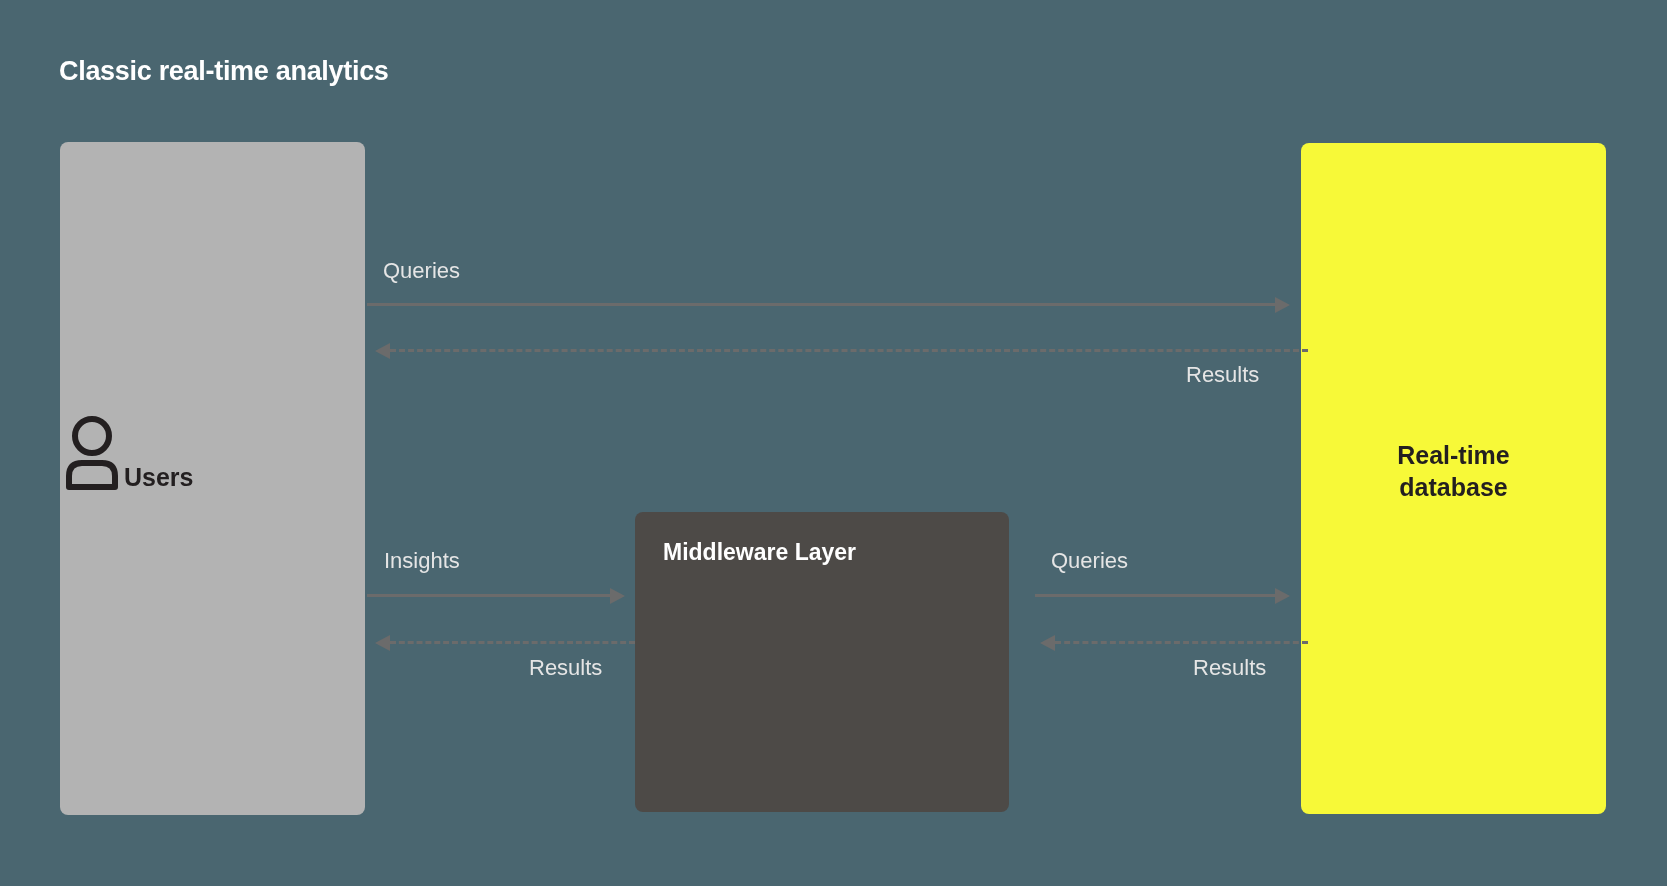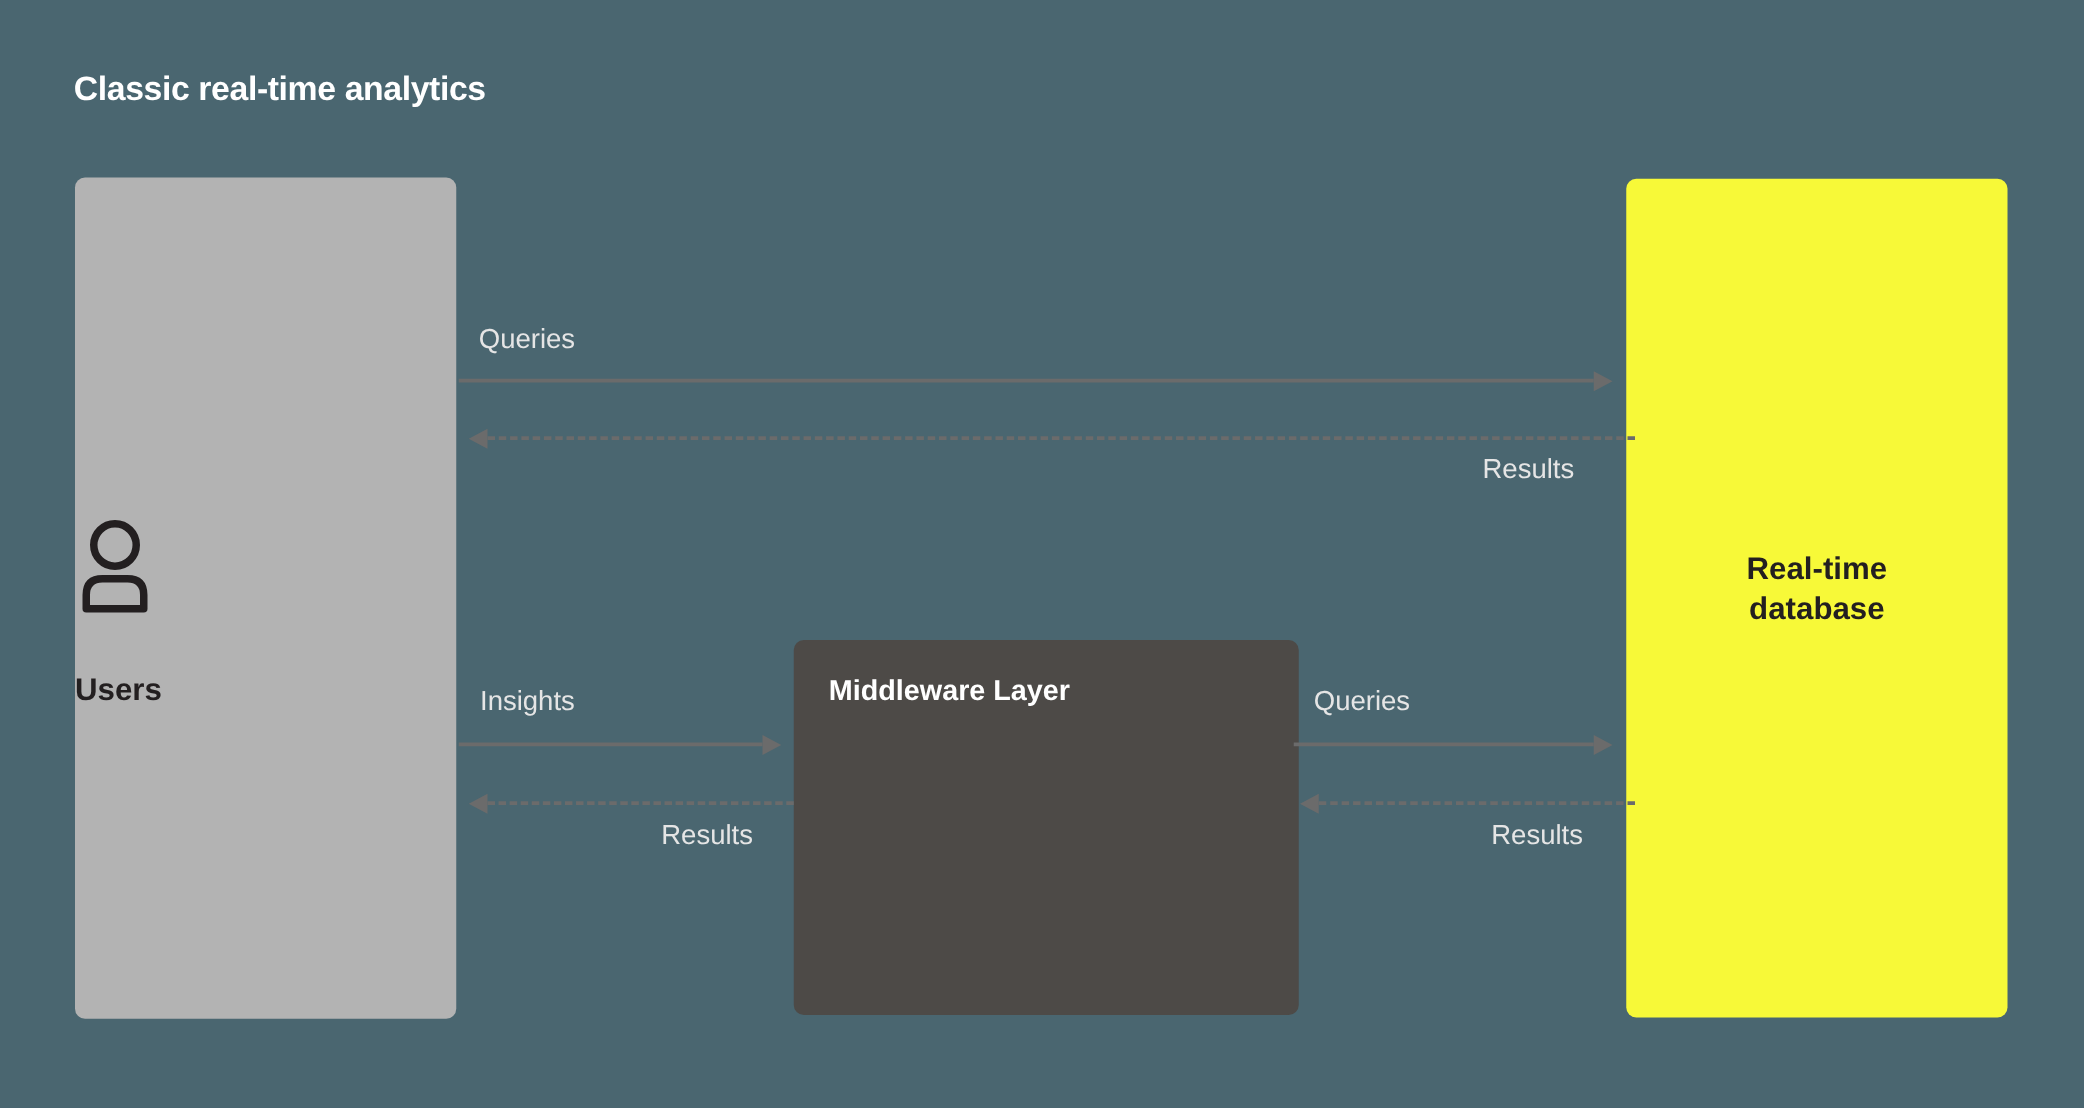--- a/index.html
+++ b/index.html
@@ -19,30 +19,30 @@
 
   
   .node { position: absolute; border-radius: 8px; }
 
   .users-box {
     left: 60px; top: 142px; width: 305px; height: 673px;
     background: #b3b3b3;
   }
   .users-inner {
     position: absolute; left: 0; right: 0; top: 272px;
-    display: flex; flex-direction: column; align-items: flex-start; gap: 36px;
+    display: flex; align-items: flex-end;
   }
   .user-icon { width: 64px; height: 78px; display: block; }
   .users-label {
     margin-top: 10px;
     font-size: 25px; font-weight: bold; color: #231f20;
   }
 
   .middleware-box {
-    left: 635px; top: 512px; width: 404px; height: 300px;
+    left: 635px; top: 512px; width: 374px; height: 300px;
     background: #4d4a47;
   }
   .middleware-label {
     position: absolute; left: 28px; top: 27px;
     font-size: 23px; font-weight: bold; color: #ffffff;
   }
 
   .db-box {
     left: 1301px; top: 143px; width: 305px; height: 671px;
     background: #f7f938;

